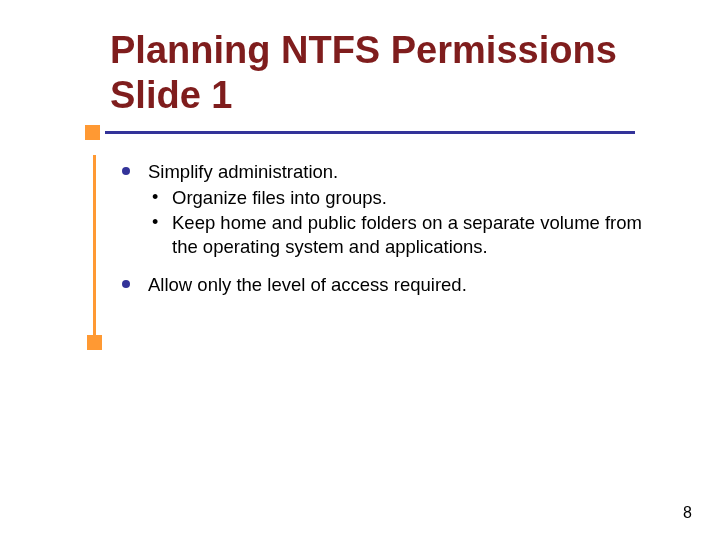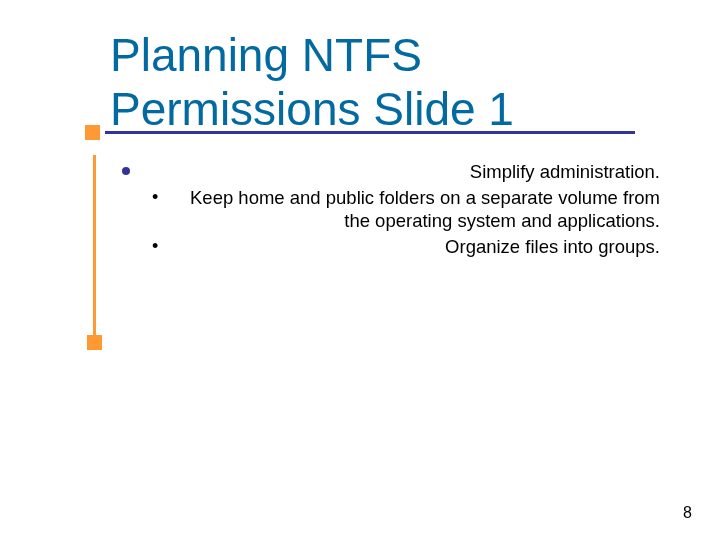--- a/index.html
+++ b/index.html
@@ -18,24 +18,24 @@
     height: 540px;
     box-sizing: border-box;
   }
   .title-region {
     position: absolute;
     left: 110px;
     top: 28px;
     width: 560px;
   }
   .title-text {
-    font-size: 46px;
+    font-size: 38px;
     line-height: 1.18;
-    color: #0369a1;
-    font-weight: 400;
+    color: #7f1d1d;
+    font-weight: 700;
   }
   .title-underline {
     position: absolute;
     left: 105px;
     top: 131px;
     width: 530px;
     height: 3px;
     background: #333399;
   }
   .deco-orange {
@@ -71,21 +71,20 @@
   }
   ul.lvl1 {
     list-style: none;
     margin: 0;
     padding: 0;
   }
   ul.lvl1 > li {
     position: relative;
     padding-left: 28px;
     margin-bottom: 14px;
-    text-align: right;
   }
   ul.lvl1 > li::before {
     content: "";
     position: absolute;
     left: 2px;
     top: 7px;
     width: 8px;
     height: 8px;
     border-radius: 50%;
     background: #333399;
@@ -130,25 +129,28 @@
   <div class="deco-orange topbar"></div>
   <div class="deco-orange leftbar"></div>
   <div class="deco-orange bottomsq"></div>
 
   <div class="content">
     <ul class="lvl1">
       <li>
         <span>Simplify administration.</span>
         <ul class="lvl2">
           <li>
+            <span>Organize files into groups.</span>
+          </li>
+          <li>
             <span>Keep home and public folders on a separate volume from the operating system and applications.</span>
           </li>
-          <li>
-            <span>Organize files into groups.</span>
-          </li>
         </ul>
+      </li>
+      <li>
+        <span>Allow only the level of access required.</span>
       </li>
     </ul>
   </div>
 
   <div class="page-number">8</div>
 
 </div>
 
 </body></html>

